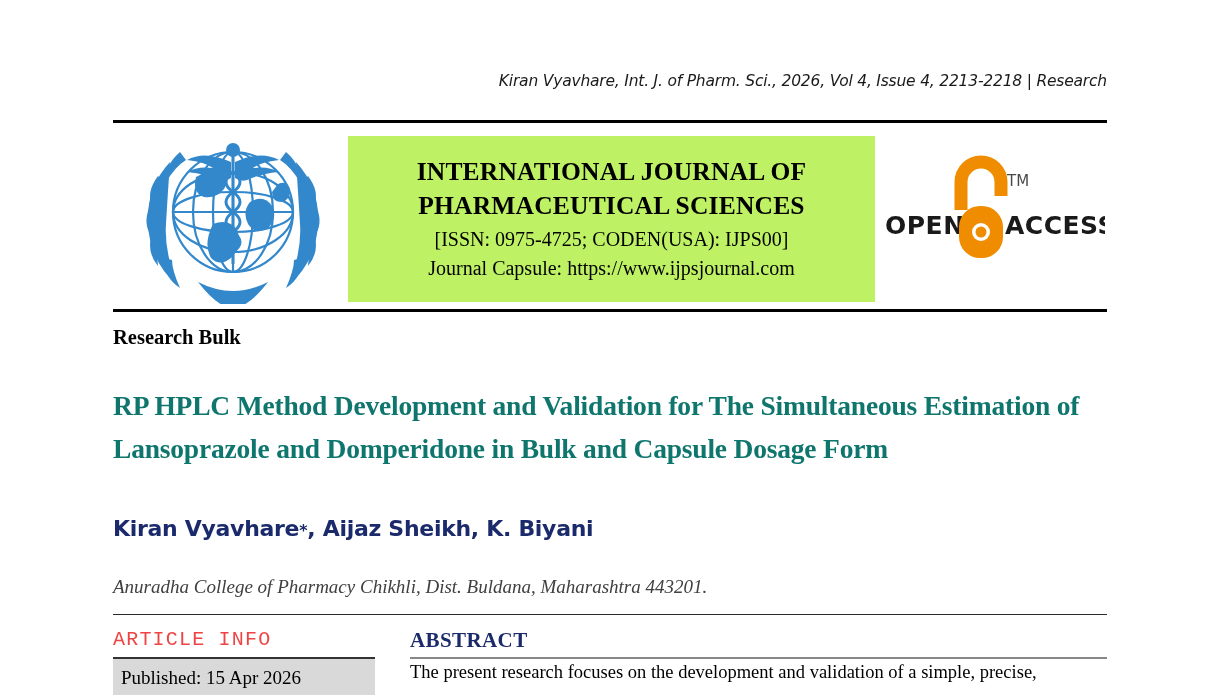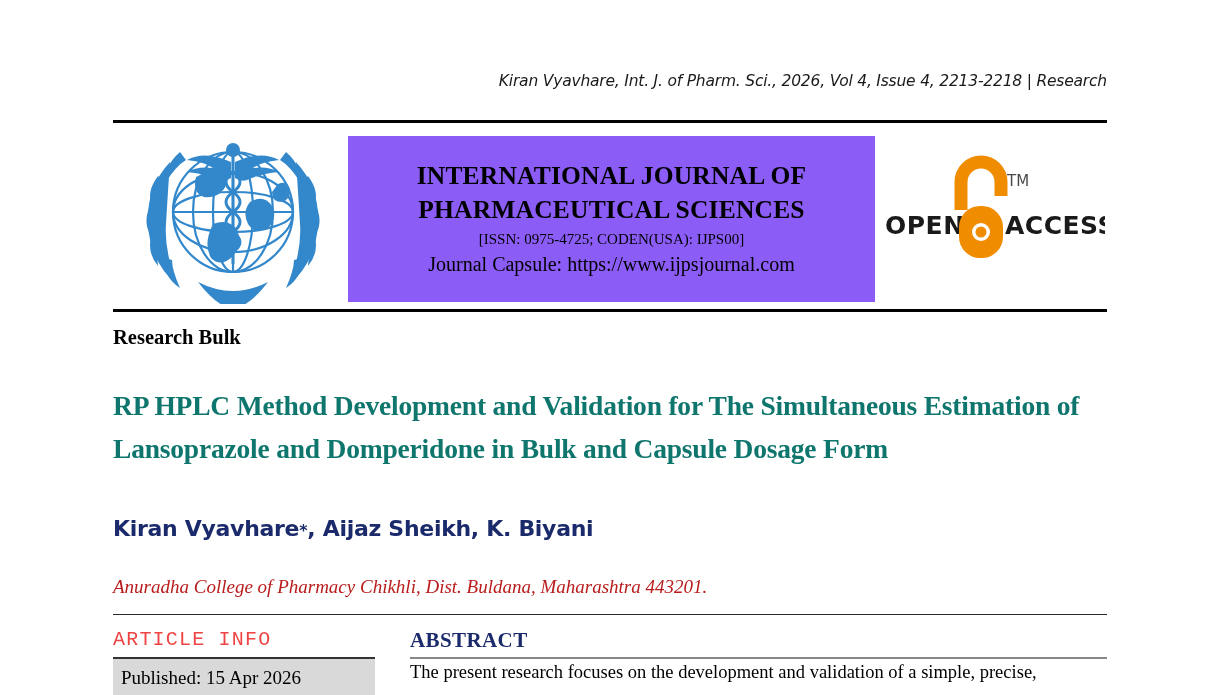--- a/index.html
+++ b/index.html
@@ -82,38 +82,38 @@
     height: 172px;
   }
   .logo-wrap svg { display: block; }
 
   .journal-box {
     position: absolute;
     left: 235px;
     top: 10px;
     width: 527px;
     height: 166px;
-    background: #8b5cf6;
+    background: #bef264;
     display: flex;
     flex-direction: column;
     align-items: center;
     justify-content: center;
     text-align: center;
   }
   .journal-title {
     font-family: "Liberation Serif", serif;
     font-weight: bold;
     font-size: 25.5px;
     line-height: 1.33;
     color: #000000;
     letter-spacing: 0.2px;
   }
   .journal-issn {
     font-family: "Liberation Serif", serif;
-    font-size: 15px;
+    font-size: 20px;
     line-height: 1.45;
     color: #000000;
     margin-top: 2px;
   }
   .journal-home {
     font-family: "Liberation Serif", serif;
     font-size: 20px;
     line-height: 1.45;
     color: #000000;
   }
@@ -168,21 +168,21 @@
   }
 
   
   .affiliation {
     position: absolute;
     left: 113px;
     top: 576px;
     font-family: "Liberation Serif", serif;
     font-style: italic;
     font-size: 19px;
-    color: #b91c1c;
+    color: #404040;
   }
 
   
   .col-left {
     position: absolute;
     left: 113px;
     top: 628px;
     width: 262px;
   }
   .article-info-head {

